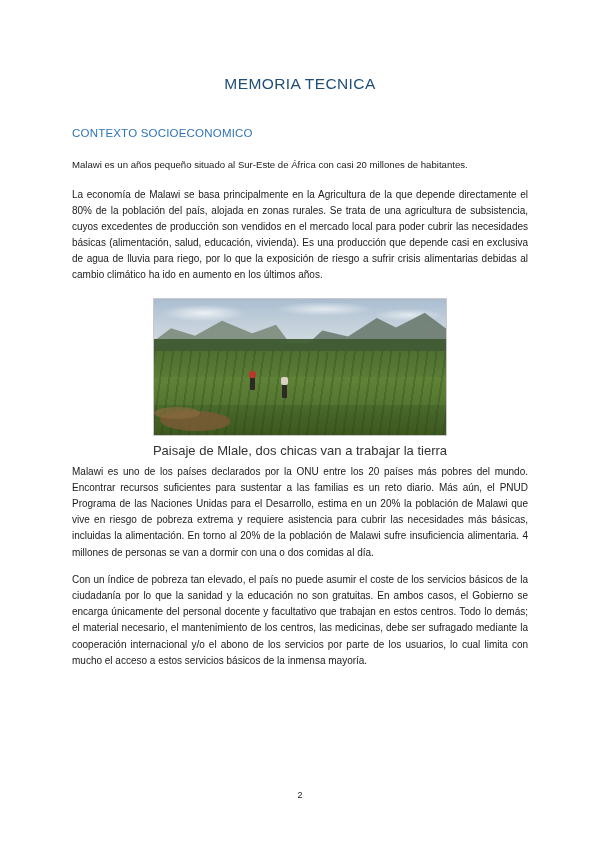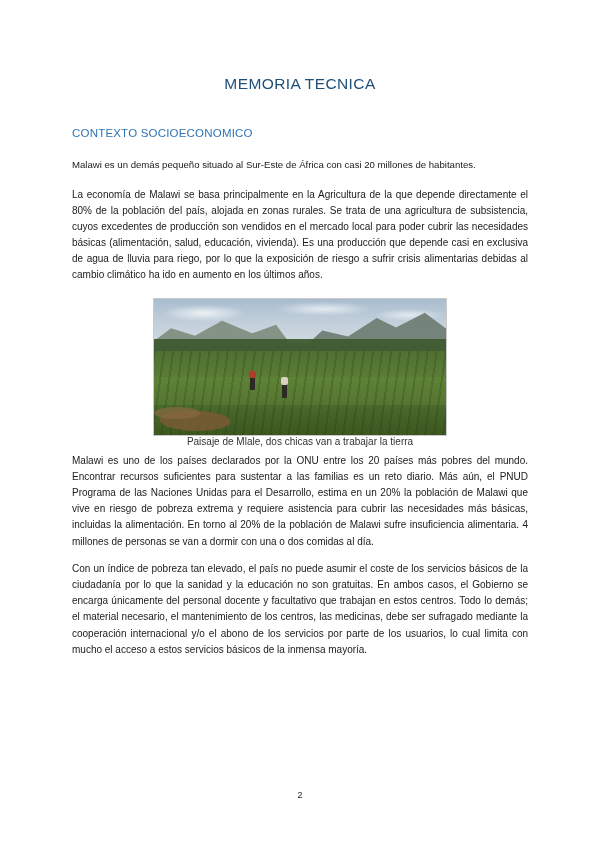--- a/index.html
+++ b/index.html
@@ -171,44 +171,45 @@
   .person.p2 { left: 128px; top: 80px; height: 19px; }
   .person.p2::before {
     content: "";
     position: absolute;
     left: -1px; top: -2px;
     width: 7px; height: 8px;
     background: #d9d2c2;
     border-radius: 2px;
   }
   .caption {
-    font-size: 10px;
+    font-size: 13px;
     color: #333333;
     text-align: center;
+    margin-top: 7px;
   }
   .page-number {
     position: absolute;
     bottom: 48px;
     left: 0;
     width: 100%;
     text-align: center;
     font-size: 9px;
     color: #1a1a1a;
   }
 </style>
 </head>
 <body>
 
 <div class="page">
 
   <h1 class="doc-title">MEMORIA TECNICA</h1>
 
   <h2 class="section-heading">CONTEXTO SOCIOECONOMICO</h2>
 
-  <p class="lead"><span class="b">Malawi</span><span> es un demás pequeño situado </span><span class="b">al Sur-Este de África con casi 20 millones de habitantes</span><span>.</span></p>
+  <p class="lead"><span class="b">Malawi</span><span> es un años pequeño situado </span><span class="b">al Sur-Este de África con casi 20 millones de habitantes</span><span>.</span></p>
 
   <p><span>La economía de Malawi se basa principalmente en la Agricultura de la que depende directamente el 80% de la población del país, alojada en zonas rurales. Se trata de una </span><span class="b">agricultura de subsistencia</span><span>, cuyos excedentes de producción son vendidos en el mercado local para poder </span><span class="b">cubrir las necesidades básicas</span><span> (alimentación, salud, educación, vivienda). Es una producción </span><span class="b">que depende casi en exclusiva de agua de lluvia para riego</span><span>, por lo que la exposición de riesgo a sufrir crisis alimentarias debidas al cambio climático ha ido en aumento en los últimos años.</span></p>
 
   <div class="figure">
     <div class="photo">
       <div class="sky"></div>
       <div class="clouds"></div>
       <div class="mountain-left"></div>
       <div class="mountain-right"></div>
       <div class="treeline"></div>

